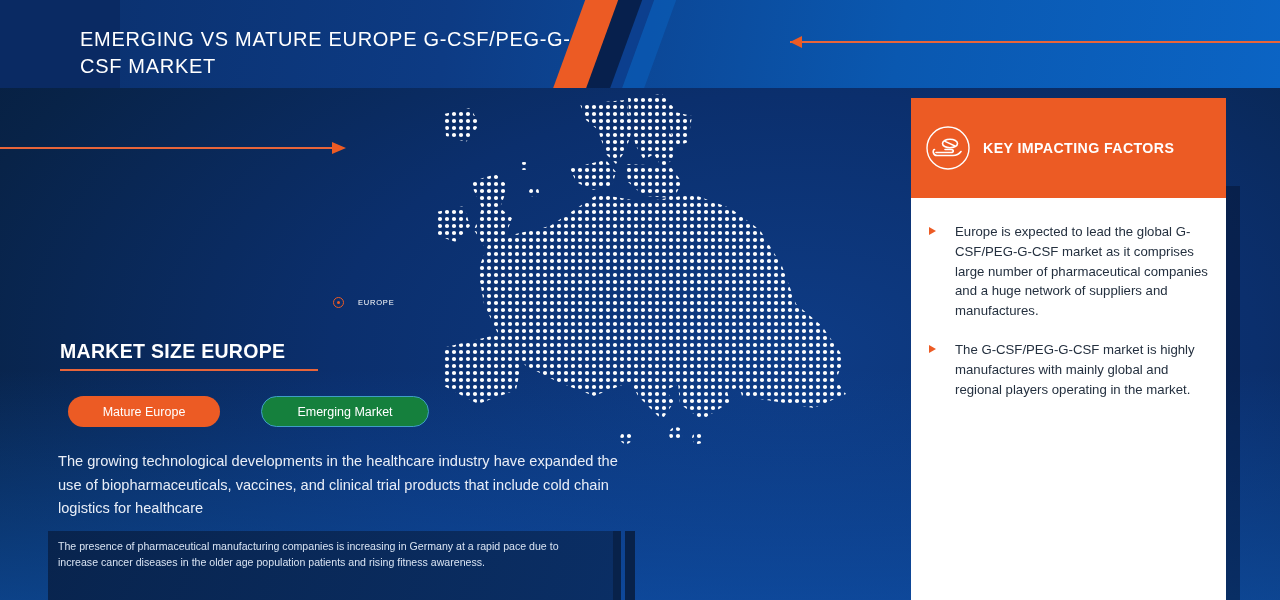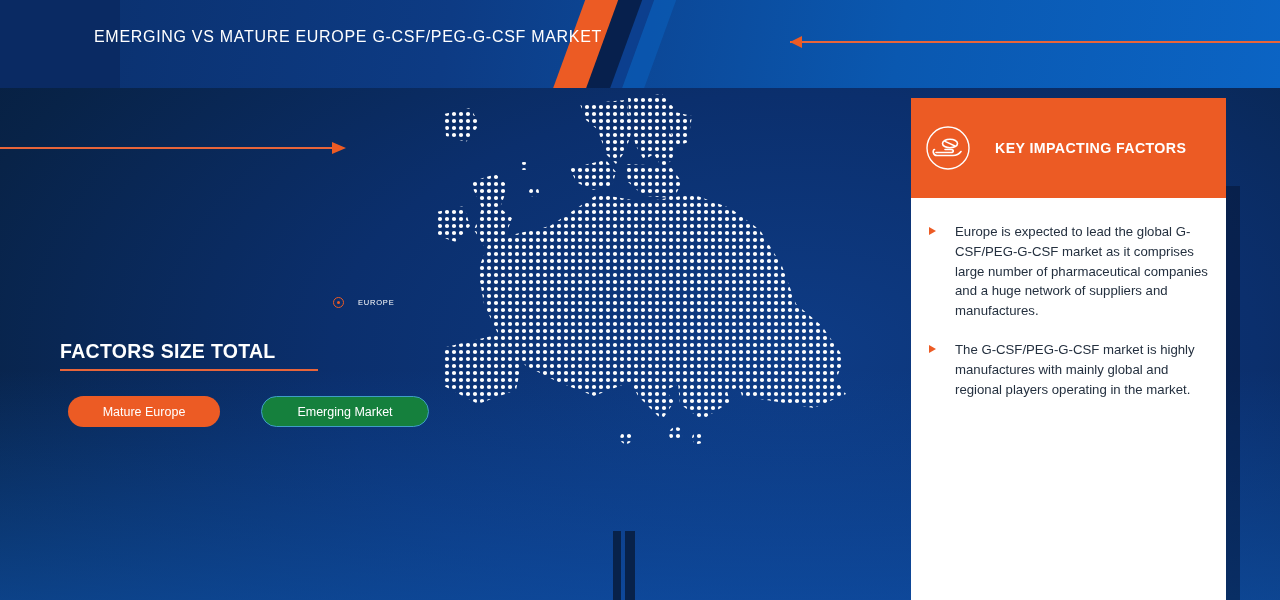--- a/index.html
+++ b/index.html
@@ -28,22 +28,22 @@
   .slash {
     position: absolute; top: -30px; height: 160px; transform: skewX(-20deg);
   }
   .slash.orange { left: 567px; width: 46px; background: #ec5b24; }
   .slash.navy1  { left: 600px; width: 26px; background: #07204d; }
   .slash.navy2  { left: 624px; width: 12px; background: #0c3f8e; }
   .slash.blue3  { left: 636px; width: 22px; background: #0a58b0; opacity: .85; }
 
   .page-title {
     position: absolute; left: 80px; top: 26px; width: 520px;
-    color: #ffffff; font-size: 16px; letter-spacing: .7px;
-    line-height: 1.35; text-transform: uppercase; margin-left: 14px;
+    color: #ffffff; font-size: 20px; letter-spacing: .7px;
+    line-height: 1.35; text-transform: uppercase;
   }
 
   .top-arrow {
     position: absolute; right: 0; top: 41px; width: 490px; height: 2px;
   }
   .top-arrow .line {
     position: absolute; right: 0; top: 0; width: 490px; height: 1.5px;
     background: #e8653a;
   }
   .top-arrow .head {
@@ -166,21 +166,21 @@
     position: absolute; left: 911px; top: 98px; width: 315px; height: 502px;
     background: #ffffff; box-shadow: 0 0 0 rgba(0,0,0,0);
   }
   .card-shadow {
     position: absolute; left: 1226px; top: 186px; width: 14px; height: 414px;
     background: rgba(4,18,44,.45);
   }
   .card-head {
     position: absolute; left: 0; top: 0; width: 315px; height: 100px;
     background: #ec5b24;
-    display: flex; align-items: center; padding-left: 14px; gap: 24px;
+    display: flex; align-items: center; padding-left: 14px; gap: 12px;
   }
   .head-icon {
     width: 46px; height: 46px; flex: none; position: relative;
   }
   .card-head .head-title {
     color: #ffffff; font-size: 14.2px; font-weight: bold; letter-spacing: .4px;
   }
   .bullets {
     position: absolute; left: 0; top: 100px; width: 315px; padding: 24px 18px 0 18px;
   }
@@ -266,34 +266,38 @@
       </defs>
       <rect x="0" y="0" width="440" height="360" fill="url(#dots)" clip-path="url(#europeclip)"></rect>
     </svg>
   </div>
 
   <div class="europe-marker">
     <span class="ring"></span>
     <span class="txt">EUROPE</span>
   </div>
 
-  <div class="mst-title">FACTORS SIZE TOTAL</div>
+  <div class="mst-title">MARKET SIZE EUROPE</div>
   <div class="mst-rule"></div>
 
   <div class="legend-tail-orange"></div>
   <div class="legend">
     <div class="pill mature">
       <span>Mature Europe</span>
     </div>
     <div class="pill emerging">
       <span>Emerging Market</span>
     </div>
   </div>
 
-
+  <div class="para">The growing technological developments in the healthcare industry have expanded the use of biopharmaceuticals, vaccines, and clinical trial products that include cold chain logistics for healthcare</div>
+
+  <div class="footstrip">
+    <div class="txt">The presence of pharmaceutical manufacturing companies is increasing in Germany at a rapid pace due to increase cancer diseases in the older age population patients and rising fitness awareness.</div>
+  </div>
   <div class="fbar1"></div>
   <div class="fbar2"></div>
 
   <div class="card-shadow"></div>
   <div class="card">
     <div class="card-head">
       <span class="head-icon">
         <svg width="46" height="46" viewBox="0 0 46 46" aria-hidden="true">
           <circle cx="23" cy="23" r="21" fill="none" stroke="#ffffff" stroke-width="1.4"></circle>
           <ellipse cx="25" cy="18.5" rx="7.5" ry="4.2" fill="none" stroke="#ffffff" stroke-width="1.6"></ellipse>

